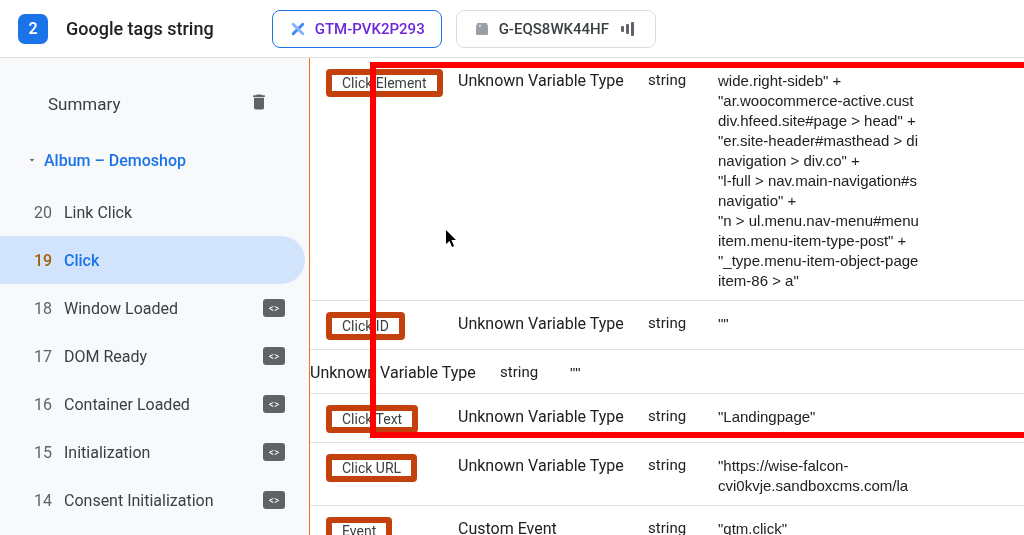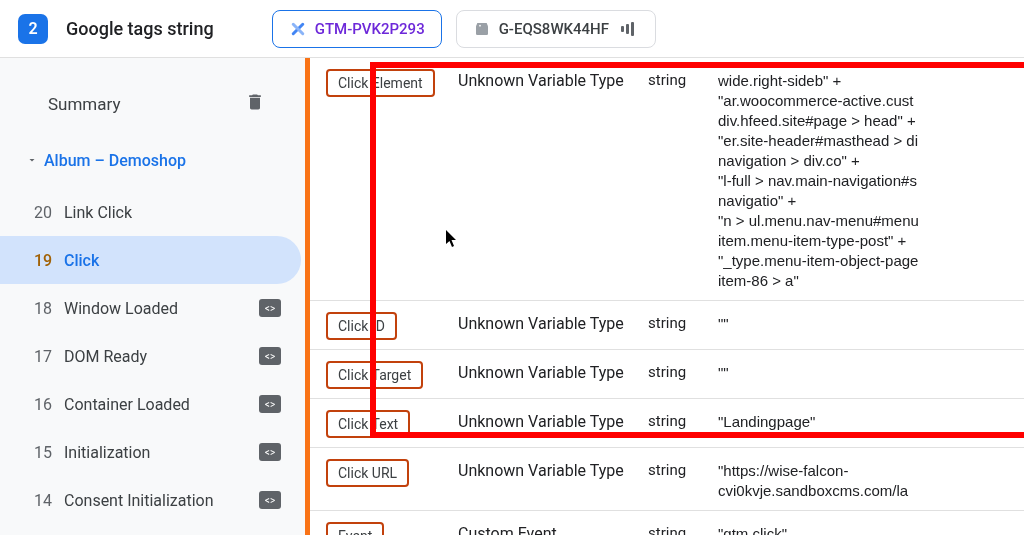--- a/index.html
+++ b/index.html
@@ -14,21 +14,21 @@
   .tab { display:flex; align-items:center; height:38px; padding:0 16px; border:1px solid #dadce0; border-radius:8px; background:#fff; font-size:15px; font-weight:500; color:#3c4043; }
   .tab.active { border-color:#1a73e8; color:#6d28d9; background:#fff; }
   .tab .tag-icon { width:18px; height:18px; margin-right:8px; display:flex; align-items:center; justify-content:center; }
   .tab .bars-icon { width:18px; height:18px; margin-left:12px; display:flex; align-items:center; }
   .bars-icon .bar { width:3px; background:#5f6368; margin-right:2px; border-radius:1px; }
 
   
   .layout { display:flex; position:absolute; top:58px; left:0; right:0; bottom:0; }
 
   
-  .sidebar { width:310px; background:#f8f9fa; padding-top:28px; border-right:5px solid #f97316; }
+  .sidebar { width:310px; background:#f8f9fa; padding-top:28px; border-right:1px solid #f97316; }
   .summary-row { display:flex; align-items:center; justify-content:space-between; padding:0 40px 0 48px; font-size:17px; font-weight:400; color:#3c4043; height:36px; }
   .trash-icon svg { fill:#5f6368; }
   .tree { margin-top:20px; }
   .tree-header { display:flex; align-items:center; padding:0 0 0 20px; height:36px; font-size:16px; color:#1a73e8; font-weight:500; }
   .tree-caret { width:24px; display:flex; justify-content:center; }
   .tree-caret svg { fill:#5f6368; }
   .events { margin-top:10px; }
   .event-row { display:flex; align-items:center; height:48px; padding-left:34px; font-size:16px; color:#3c4043; border-radius:0 24px 24px 0; margin-right:4px; }
   .event-row .num { width:30px; color:#5f6368; }
   .event-row .label { flex:1; }
@@ -38,21 +38,21 @@
   .code-badge { width:22px; height:18px; border-radius:3px; background:#5f6368; color:#fff; font-size:10px; display:flex; align-items:center; justify-content:center; }
 
   
   .main { flex:1; overflow:hidden; position:relative; background:#fff; }
   .vars-table { position:absolute; left:0; right:0; top:0; }
   .row { display:flex; align-items:flex-start; border-bottom:1px solid #e0e0e0; padding:9px 0; min-height:44px; }
   .col-name { width:148px; padding-left:16px; }
   .col-vt   { width:190px; font-size:16px; display:flex; align-items:center; padding-top:4px; }
   .col-rt   { width:70px;  font-size:15px; display:flex; align-items:center; padding-top:4px; }
   .col-val  { flex:1; font-size:15px; font-family:Arial,sans-serif; white-space:pre-line; line-height:20px; color:#202124; padding-right:4px; padding-top:4px; }
-  .var-btn { display:inline-flex; align-items:center; height:28px; padding:0 10px; border:2px solid #c2410c; border-radius:4px; background:#fff; font-size:14px; color:#3c4043; margin-top:2px; }
+  .var-btn { display:inline-flex; align-items:center; height:28px; padding:0 10px; border:6px solid #c2410c; border-radius:4px; background:#fff; font-size:14px; color:#3c4043; margin-top:2px; }
 
   
   .red-box { position:absolute; border:6px solid #ff0000; z-index:20; pointer-events:none; }
 
   
   .cursor { position:absolute; width:14px; height:18px; z-index:30; }
   .cursor svg { width:14px; height:18px; }
 </style>
 </head>
 <body>
@@ -177,21 +177,20 @@
 "_type.menu-item-object-page
 item-86 &gt; a"</div>
         </div>
         <div class="row">
           <div class="col-name"><span class="var-btn">Click ID</span></div>
           <div class="col-vt">Unknown Variable Type</div>
           <div class="col-rt">string</div>
           <div class="col-val">""</div>
         </div>
         <div class="row">
-          <div class="col-name"><span class="var-btn">Click Target</span></div>
           <div class="col-vt">Unknown Variable Type</div>
           <div class="col-rt">string</div>
           <div class="col-val">""</div>
         </div>
         <div class="row">
           <div class="col-name"><span class="var-btn">Click Text</span></div>
           <div class="col-vt">Unknown Variable Type</div>
           <div class="col-rt">string</div>
           <div class="col-val">"Landingpage"</div>
         </div>

